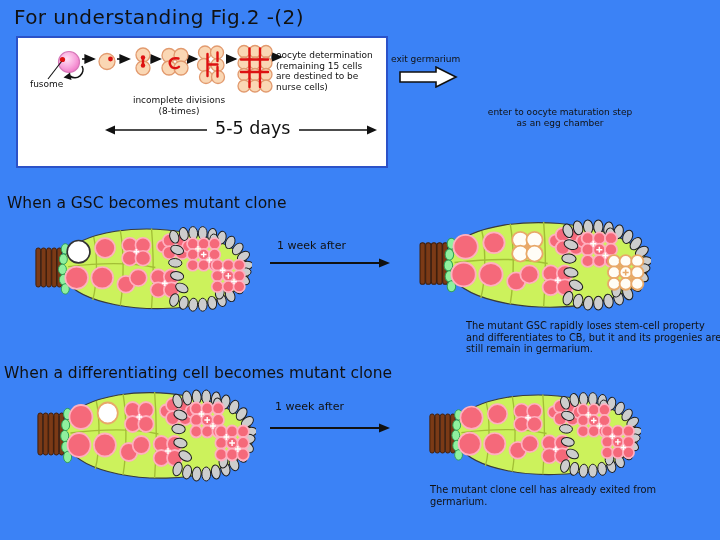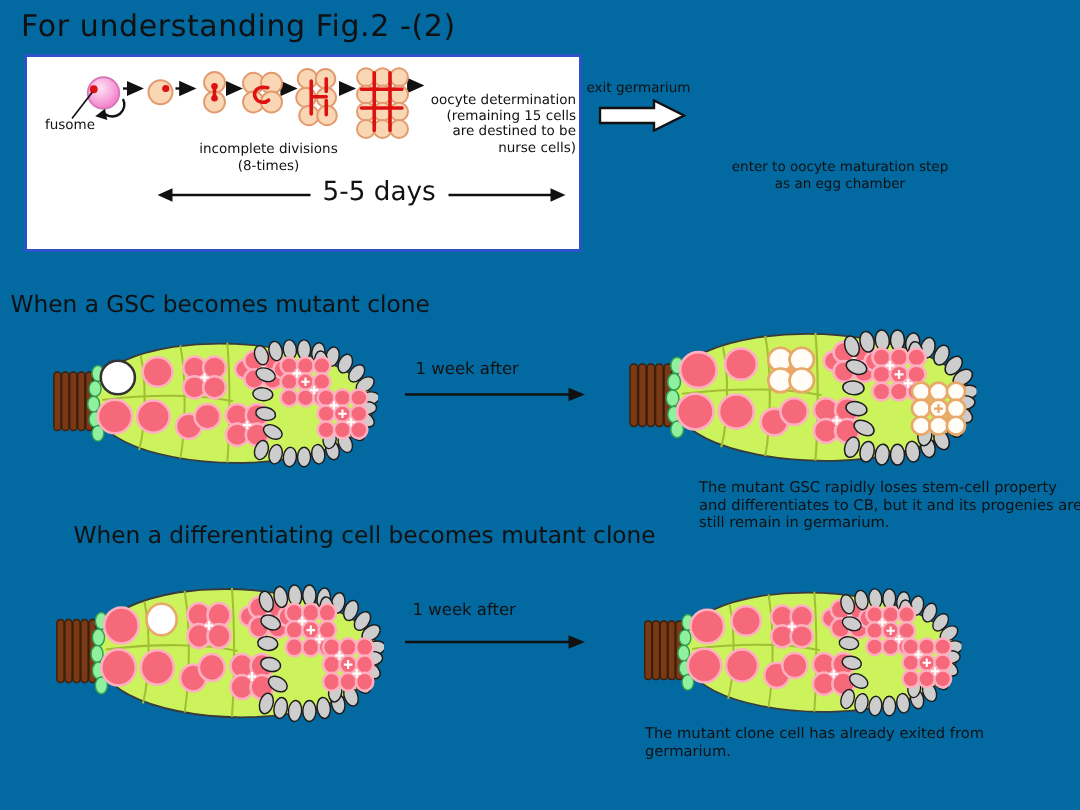--- a/index.html
+++ b/index.html
@@ -1,33 +1,33 @@
 <!DOCTYPE html>
 <html style="--c-box_border: #2B52C8; --c-germarium_label: #1515C8; --c-fusome_red: #DD1111; --c-gsc_pink: #EE6CC0; --c-peach_fill: #FAD7B4; --c-peach_stroke: #E29A6E; --c-germ_pink: #F5697A; --c-germ_pink_stroke: #FFB0C0; --c-body_green: #CCF25C; --c-wall_olive: #A2BE35; --c-cap_green: #8FF09E; --c-filament_brown: #7B3A16; --c-follicle_gray: #CDCDCD; --c-mutant_white: #FFFFFF; --c-mutant_stroke: #E8A868;"><head>
 <meta charset="utf-8">
 <style>
   html,body{margin:0;padding:0;background:#fff;}
-  .stage{position:relative;width:720px;height:540px;background:#0369a1;overflow:hidden;
+  .stage{position:relative;width:720px;height:540px;background:#3b82f6;overflow:hidden;
          font-family:"DejaVu Sans",sans-serif;color:#111;}
   .abs{position:absolute;}
   .title{left:14px;top:5px;font-size:20px;letter-spacing:.4px;}
   .gbox{left:16px;top:36px;width:368px;height:128px;border:2px solid var(--c-box_border,#2B52C8);background:#fff;}
   .gbox svg.art{position:absolute;left:0;top:0;width:366px;height:126px;}
   .note{font-size:9px;line-height:1.18;white-space:pre-line;}
   .fusome-label{left:12px;top:41px;}
-  .oocyte-note{left:258px;top:24px;width:108px;text-align:right;}
+  .oocyte-note{left:258px;top:12px;width:108px;text-align:left;}
   .incdiv-note{left:110px;top:57px;width:102px;text-align:center;}
   .days{left:197px;top:80px;font-size:17.5px;}
   .germ-label{left:10px;top:103px;font-size:15px;font-weight:bold;color:var(--c-germarium_label,#1515C8);}
   .exit-label{left:391px;top:54px;}
   .block-arrow{left:399px;top:66px;}
   .enter-note{left:470px;top:71px;width:180px;text-align:center;margin-top:36px;}
   .heading{font-size:15.5px;text-underline-offset:3px;}
   .h1{left:7px;top:194px;}
-  .h2{left:4px;top:348px;margin-left:45px;}
+  .h2{left:4px;top:364px;}
   .week{font-size:11px;}
   .w1{left:277px;top:239px;}
   .w2{left:275px;top:400px;}
   .caption{font-size:9.8px;line-height:1.18;white-space:pre-line;}
   .c1{left:430px;top:320px;width:262px;margin-left:36px;}
   .c2{left:430px;top:484px;width:262px;}
   .germ{position:absolute;}
   .g1{left:34px;top:221px;width:218px;height:93px;}
   .g2{left:418px;top:214px;width:233px;height:99px;}
   .g3{left:36px;top:384px;width:220px;height:100px;}

